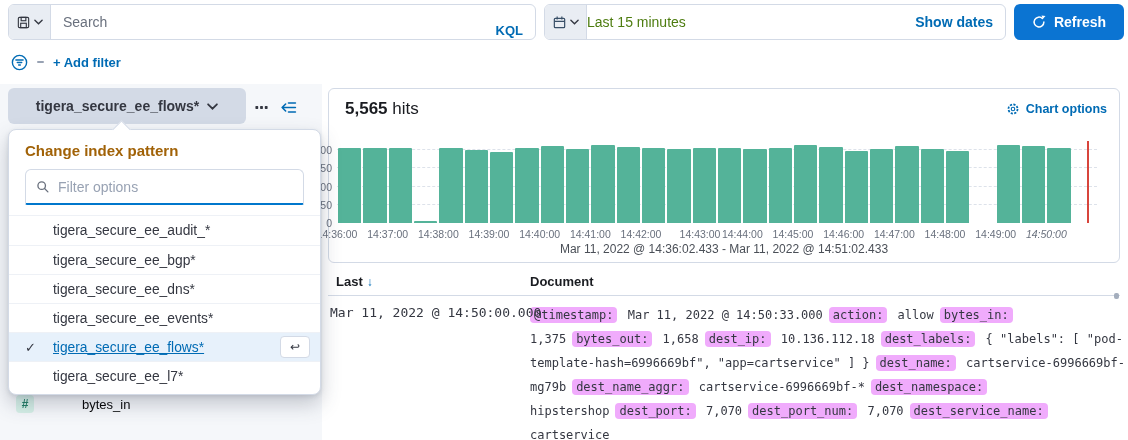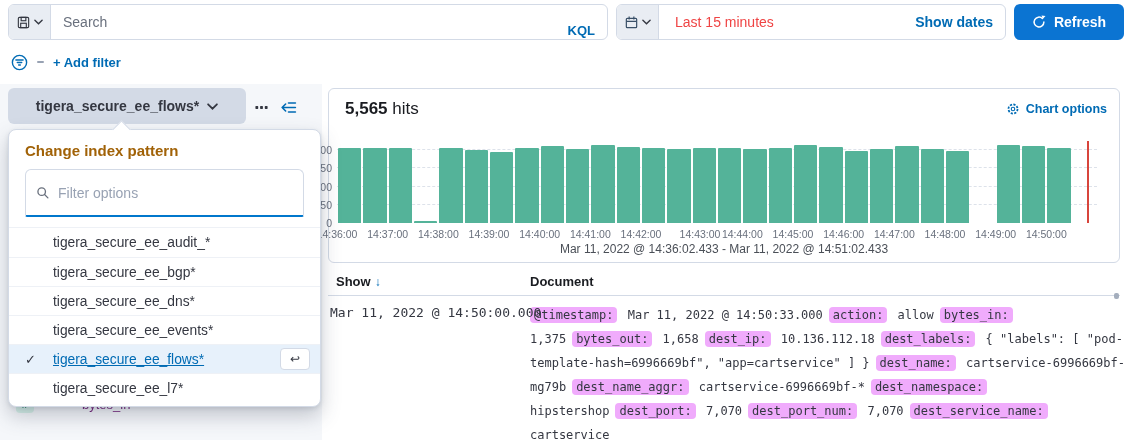--- a/index.html
+++ b/index.html
@@ -3,28 +3,28 @@
 <meta charset="utf-8">
 <style>
   * { margin:0; padding:0; box-sizing:border-box; }
   html,body { width:1128px; height:440px; overflow:hidden; background:#fff;
     font-family:"Liberation Sans", sans-serif; color:#343741; }
   body { position:relative; }
 
   
   .topbar { position:absolute; left:8px; top:4px; right:4px; height:36px; display:flex; gap:8px; }
   .control { display:flex; align-items:center; border:1px solid #D3DAE6; border-radius:6px; background:#fff; overflow:hidden; }
-  .query { width:600px; }
+  .query { width:528px; }
   .prepend { width:42px; align-self:stretch; background:#E9EDF3; border-right:1px solid #D3DAE6;
     display:flex; align-items:center; justify-content:center; gap:3px; cursor:pointer; }
   .query input { flex:1; border:none; outline:none; font:14px "Liberation Sans",sans-serif; color:#343741; padding:0 12px; }
   .query input::placeholder { color:#69707D; }
   .kql { padding:0 12px; color:#006BB4; font-weight:700; font-size:13px;margin-top:17px; }
   .date { flex:1; }
-  .date-value { flex:1; padding:0 16px; font-size:14px; color:#ef4444; }
+  .date-value { flex:1; padding:0 0; font-size:14px; color:#4d7c0f; }
   .show-dates { padding:0 12px; color:#006BB4; font-weight:600; font-size:14px; cursor:pointer; }
   .refresh { width:110px; background:#0B74D2; border:none; border-radius:6px; color:#fff;
     display:flex; align-items:center; justify-content:center; gap:8px; font:600 14px "Liberation Sans",sans-serif; cursor:pointer; }
 
   
   .filterbar { position:absolute; left:10px; top:50px; height:24px; display:flex; align-items:center; gap:9px; }
   .mini-dash { width:7px; height:2px; background:#98A2B3; border-radius:1px; }
   .add-filter { color:#006BB4; font-weight:600; font-size:13px; cursor:pointer; }
 
   
@@ -32,21 +32,21 @@
   .index-btn { position:absolute; left:8px; top:88px; width:238px; height:36px; background:#D3DAE6;
     border:none; border-radius:6px; display:flex; align-items:center; justify-content:center; gap:8px;
     font:700 14px "Liberation Sans",sans-serif; color:#343741; cursor:pointer; z-index:6; }
   .side-icons { position:absolute; left:252px; top:98px; display:flex; gap:9px; align-items:center; z-index:6; }
   .icon-btn { width:18px; height:18px; display:flex; align-items:center; justify-content:center; cursor:pointer; }
   .obscured-marks { position:absolute; left:12px; top:391px; width:92px; height:3px; z-index:4; opacity:.8;
     background:repeating-linear-gradient(90deg,#5f6671 0 6px, transparent 6px 11px); }
   .field-item { position:absolute; left:16px; top:395px; display:flex; align-items:center; gap:8px; z-index:5; cursor:pointer; }
   .field-token { width:18px; height:18px; border-radius:4px; background:#D5F0E7; color:#1E7D63;
     font:700 12px "Liberation Sans",sans-serif; display:flex; align-items:center; justify-content:center; }
-  .field-name { font-size:13px; color:#701a75;padding-left:40px; }
+  .field-name { font-size:13px; color:#000000;padding-left:40px; }
 
   
   .panel { position:absolute; left:328px; top:88px; width:792px; height:175px; background:#fff;
     border:1px solid #D3DAE6; border-radius:6px; }
   .hits { position:absolute; left:16px; top:10px; font-size:17px; color:#1A1C21; }
   .hits b { font-weight:700; }
   .chart-opts { position:absolute; right:12px; top:13px; display:flex; align-items:center; gap:6px;
     color:#006BB4; font:600 12.5px "Liberation Sans",sans-serif; cursor:pointer; }
   .plot { position:absolute; left:8px; right:22px; top:52px; height:82px; }
   .plot .gridline { position:absolute; left:0; right:0; height:0; border-top:1px dashed #DDE2EA; }
@@ -71,21 +71,21 @@
   .pill { background:#f0abfc; border-radius:4px; padding:1px 4px; margin-right:3px; }
   .fval { margin-right:6px; }
   .scroll-thumb { position:absolute; left:1114px; top:293px; width:5px; height:6px; background:#A4AEBD; border-radius:2px; }
 
   
   .popover { position:absolute; left:8px; top:129px; width:313px; background:#fff; border:1px solid #D3DAE6;
     border-radius:8px; z-index:30; box-shadow:0 9px 20px rgba(60,70,90,.28), 0 2px 4px rgba(60,70,90,.12); }
   .popover .arrow { position:absolute; top:-7px; left:106px; width:13px; height:13px; background:#fff;
     border-left:1px solid #D3DAE6; border-top:1px solid #D3DAE6; transform:rotate(45deg); }
   .pop-title { padding:12px 16px 10px; font:700 15px "Liberation Sans",sans-serif; color:#a16207; }
-  .pop-search { margin:0 16px 10px; height:48px; border:1px solid #D3DAE6; border-bottom:2px solid #0077CC;
+  .pop-search { margin:0 16px 10px; height:36px; border:1px solid #D3DAE6; border-bottom:2px solid #0077CC;
     border-radius:6px 6px 2px 2px; display:flex; align-items:center; background:#fff; }
   .pop-search input { flex:1; border:none; outline:none; font:14px "Liberation Sans",sans-serif; color:#343741; }
   .pop-search input::placeholder { color:#98A2B3; }
   .pop-search .mag { margin:0 8px 0 10px; display:flex; }
   .opt-list { border-top:1px solid #EEF1F6; padding-bottom:4px; }
   .opt { position:relative; height:29px; display:flex; align-items:center; padding-left:44px;
     font-size:13.8px; color:#343741; cursor:pointer; }
   .opt + .opt { border-top:1px solid #EEF1F6; }
   .opt.sel { background:#E7F1FB; }
   .opt .check { position:absolute; left:16px; color:#343741; font-size:13px; }
@@ -243,29 +243,29 @@
       <span class="xlabel" style="left: 202.667px;">14:40:00</span>
       <span class="xlabel" style="left: 253.333px;">14:41:00</span>
       <span class="xlabel" style="left: 304px;">14:42:00</span>
       <span class="xlabel" style="left: 363px;">14:43:00</span>
       <span class="xlabel" style="left: 405.333px;">14:44:00</span>
       <span class="xlabel" style="left: 456px;">14:45:00</span>
       <span class="xlabel" style="left: 506.667px;">14:46:00</span>
       <span class="xlabel" style="left: 557.333px;">14:47:00</span>
       <span class="xlabel" style="left: 608px;">14:48:00</span>
       <span class="xlabel" style="left: 658.667px;">14:49:00</span>
-      <span class="xlabel" style="left: 709.333px;">14:50:00</span>
+      <span class="xlabel" style="left: 709.333px; font-style: italic;">14:50:00</span>
       <div class="now-marker" style="left: 749.867px; background: rgb(216, 69, 60);"></div>
     </div>
   <div class="caption">Mar 11, 2022 @ 14:36:02.433 - Mar 11, 2022 @ 14:51:02.433</div>
 </div>
 
 <div class="thead">
   <span class="th-time">
-    <span>Show</span><span class="sort-arrow">↓</span>
+    <span>Last</span><span class="sort-arrow">↓</span>
   </span>
   <span class="th-doc">Document</span>
 </div>
 <div class="tbody">
     <div class="trow">
       <div class="tcell-time">Mar 11, 2022 @ 14:50:00.000</div>
       <div class="tcell-doc"><span class="pill">@timestamp:</span><span class="fval"> Mar 11, 2022 @ 14:50:33.000</span><span class="pill">action:</span><span class="fval"> allow</span><span class="pill">bytes_in:</span><span class="fval"> 1,375</span><span class="pill">bytes_out:</span><span class="fval"> 1,658</span><span class="pill">dest_ip:</span><span class="fval"> 10.136.112.18</span><span class="pill">dest_labels:</span><span class="fval"> { "labels": [ "pod-template-hash=6996669bf", "app=cartservice" ] }</span><span class="pill">dest_name:</span><span class="fval"> cartservice-6996669bf-mg79b</span><span class="pill">dest_name_aggr:</span><span class="fval"> cartservice-6996669bf-*</span><span class="pill">dest_namespace:</span><span class="fval"> hipstershop</span><span class="pill">dest_port:</span><span class="fval"> 7,070</span><span class="pill">dest_port_num:</span><span class="fval"> 7,070</span><span class="pill">dest_service_name:</span><span class="fval"> cartservice</span></div>
     </div>
   </div>
 <div class="scroll-thumb"></div>

